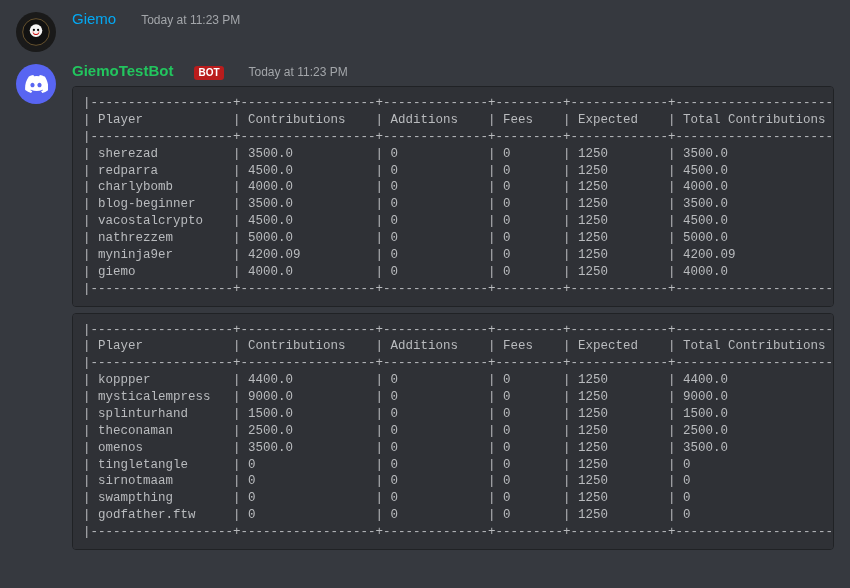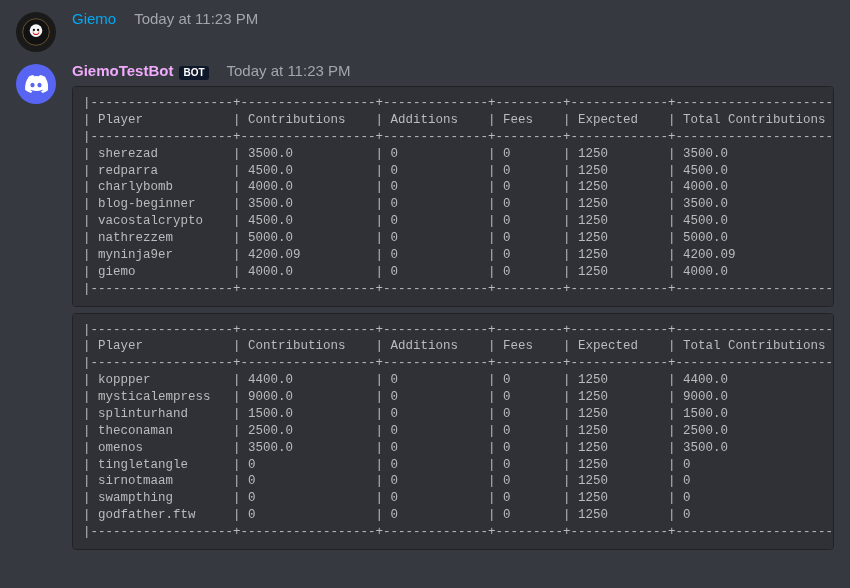--- a/index.html
+++ b/index.html
@@ -24,33 +24,33 @@
     margin-right: 16px;
     flex-shrink: 0;
     margin-top: 2px;
     display: flex; align-items: center; justify-content: center;
   }
   .avatar.user { background: #1a1a1a; }
   .avatar.user svg { width: 28px; height: 28px; }
   .avatar.bot { background: #5865f2; }
   .avatar.bot svg { width: 24px; height: 24px; fill: #fff; }
   .content { flex: 1; min-width: 0; }
-  .header-line { display: flex; align-items: baseline; gap: 6px; margin-bottom: 1px; }
+  .header-line { display: flex; align-items: baseline; gap: 21px; margin-bottom: 1px; }
   .username { font-weight: 500; font-size: 15px; color: #fff; cursor: pointer; }
   .bot-tag {
-    background: #0f172a;
+    background: #b91c1c;
     color: #fff;
     font-size: 10px;
     font-weight: 600;
     padding: 1px 4px;
     border-radius: 3px;
     vertical-align: middle;
     line-height: 1.2;
   }
-  .timestamp { font-size: 15px; color: #a3a6aa; margin-left: 12px; }
+  .timestamp { font-size: 12px; color: #a3a6aa; margin-left: 4px; }
   .msg-text { color: #dcddde; font-size: 15px; line-height: 1.4; }
   .code-block {
     background: #2f3136;
     border: 1px solid #202225;
     border-radius: 4px;
     margin: 6px 0;
     padding: 8px 10px;
     font-family: Consolas, "Courier New", monospace;
     font-size: 12.5px;
     line-height: 1.35;
@@ -85,21 +85,21 @@
   </div>
 
   <div class="message">
     <div class="avatar bot">
       <svg viewBox="0 0 24 24">
         <path d="M20.3 4.4A19 19 0 0 0 15.9 3a.07.07 0 0 0-.08.04c-.2.35-.42.8-.57 1.17a17.6 17.6 0 0 0-5.3 0 12 12 0 0 0-.58-1.17.08.08 0 0 0-.08-.04 19 19 0 0 0-4.4 1.4.07.07 0 0 0-.03.03C1.6 9.05.8 13.58 1.2 18.06a.08.08 0 0 0 .03.05 19.2 19.2 0 0 0 5.8 2.93.08.08 0 0 0 .08-.03c.45-.6.84-1.25 1.18-1.92a.08.08 0 0 0-.04-.1 12.6 12.6 0 0 1-1.8-.86.08.08 0 0 1-.01-.13l.36-.28a.07.07 0 0 1 .08-.01c3.78 1.72 7.87 1.72 11.6 0a.07.07 0 0 1 .08.01l.36.28a.08.08 0 0 1-.01.13 11.8 11.8 0 0 1-1.8.86.08.08 0 0 0-.04.1c.35.67.74 1.31 1.18 1.92a.08.08 0 0 0 .08.03 19.1 19.1 0 0 0 5.8-2.93.08.08 0 0 0 .03-.05c.47-5.18-.78-9.67-3.3-13.63a.06.06 0 0 0-.03-.03zM8.5 15.33c-1.14 0-2.08-1.05-2.08-2.33 0-1.29.92-2.33 2.08-2.33 1.17 0 2.1 1.06 2.08 2.33 0 1.28-.92 2.33-2.08 2.33zm7 0c-1.14 0-2.08-1.05-2.08-2.33 0-1.29.92-2.33 2.08-2.33 1.17 0 2.1 1.06 2.08 2.33 0 1.28-.91 2.33-2.08 2.33z"></path>
       </svg>
     </div>
     <div class="content">
       <div class="header-line">
-        <span class="username" style="color:#f0abfc;font-weight:600">GiemoTestBot</span>
+        <span class="username" style="color:#22c55e;font-weight:600">GiemoTestBot</span>
         <span class="bot-tag">BOT</span>
         <span class="timestamp">Today at 11:23 PM</span>
       </div>
       <div class="code-block" id="codeblock1">|-------------------+------------------+--------------+---------+-------------+------------------------+------------|
 | Player            | Contributions    | Additions    | Fees    | Expected    | Total Contributions    | Balance    |
 |-------------------+------------------+--------------+---------+-------------+------------------------+------------|
 | sherezad          | 3500.0           | 0            | 0       | 1250        | 3500.0                 | 2250.0     |
 | redparra          | 4500.0           | 0            | 0       | 1250        | 4500.0                 | 3250.0     |
 | charlybomb        | 4000.0           | 0            | 0       | 1250        | 4000.0                 | 2750.0     |
 | blog-beginner     | 3500.0           | 0            | 0       | 1250        | 3500.0                 | 2250.0     |

